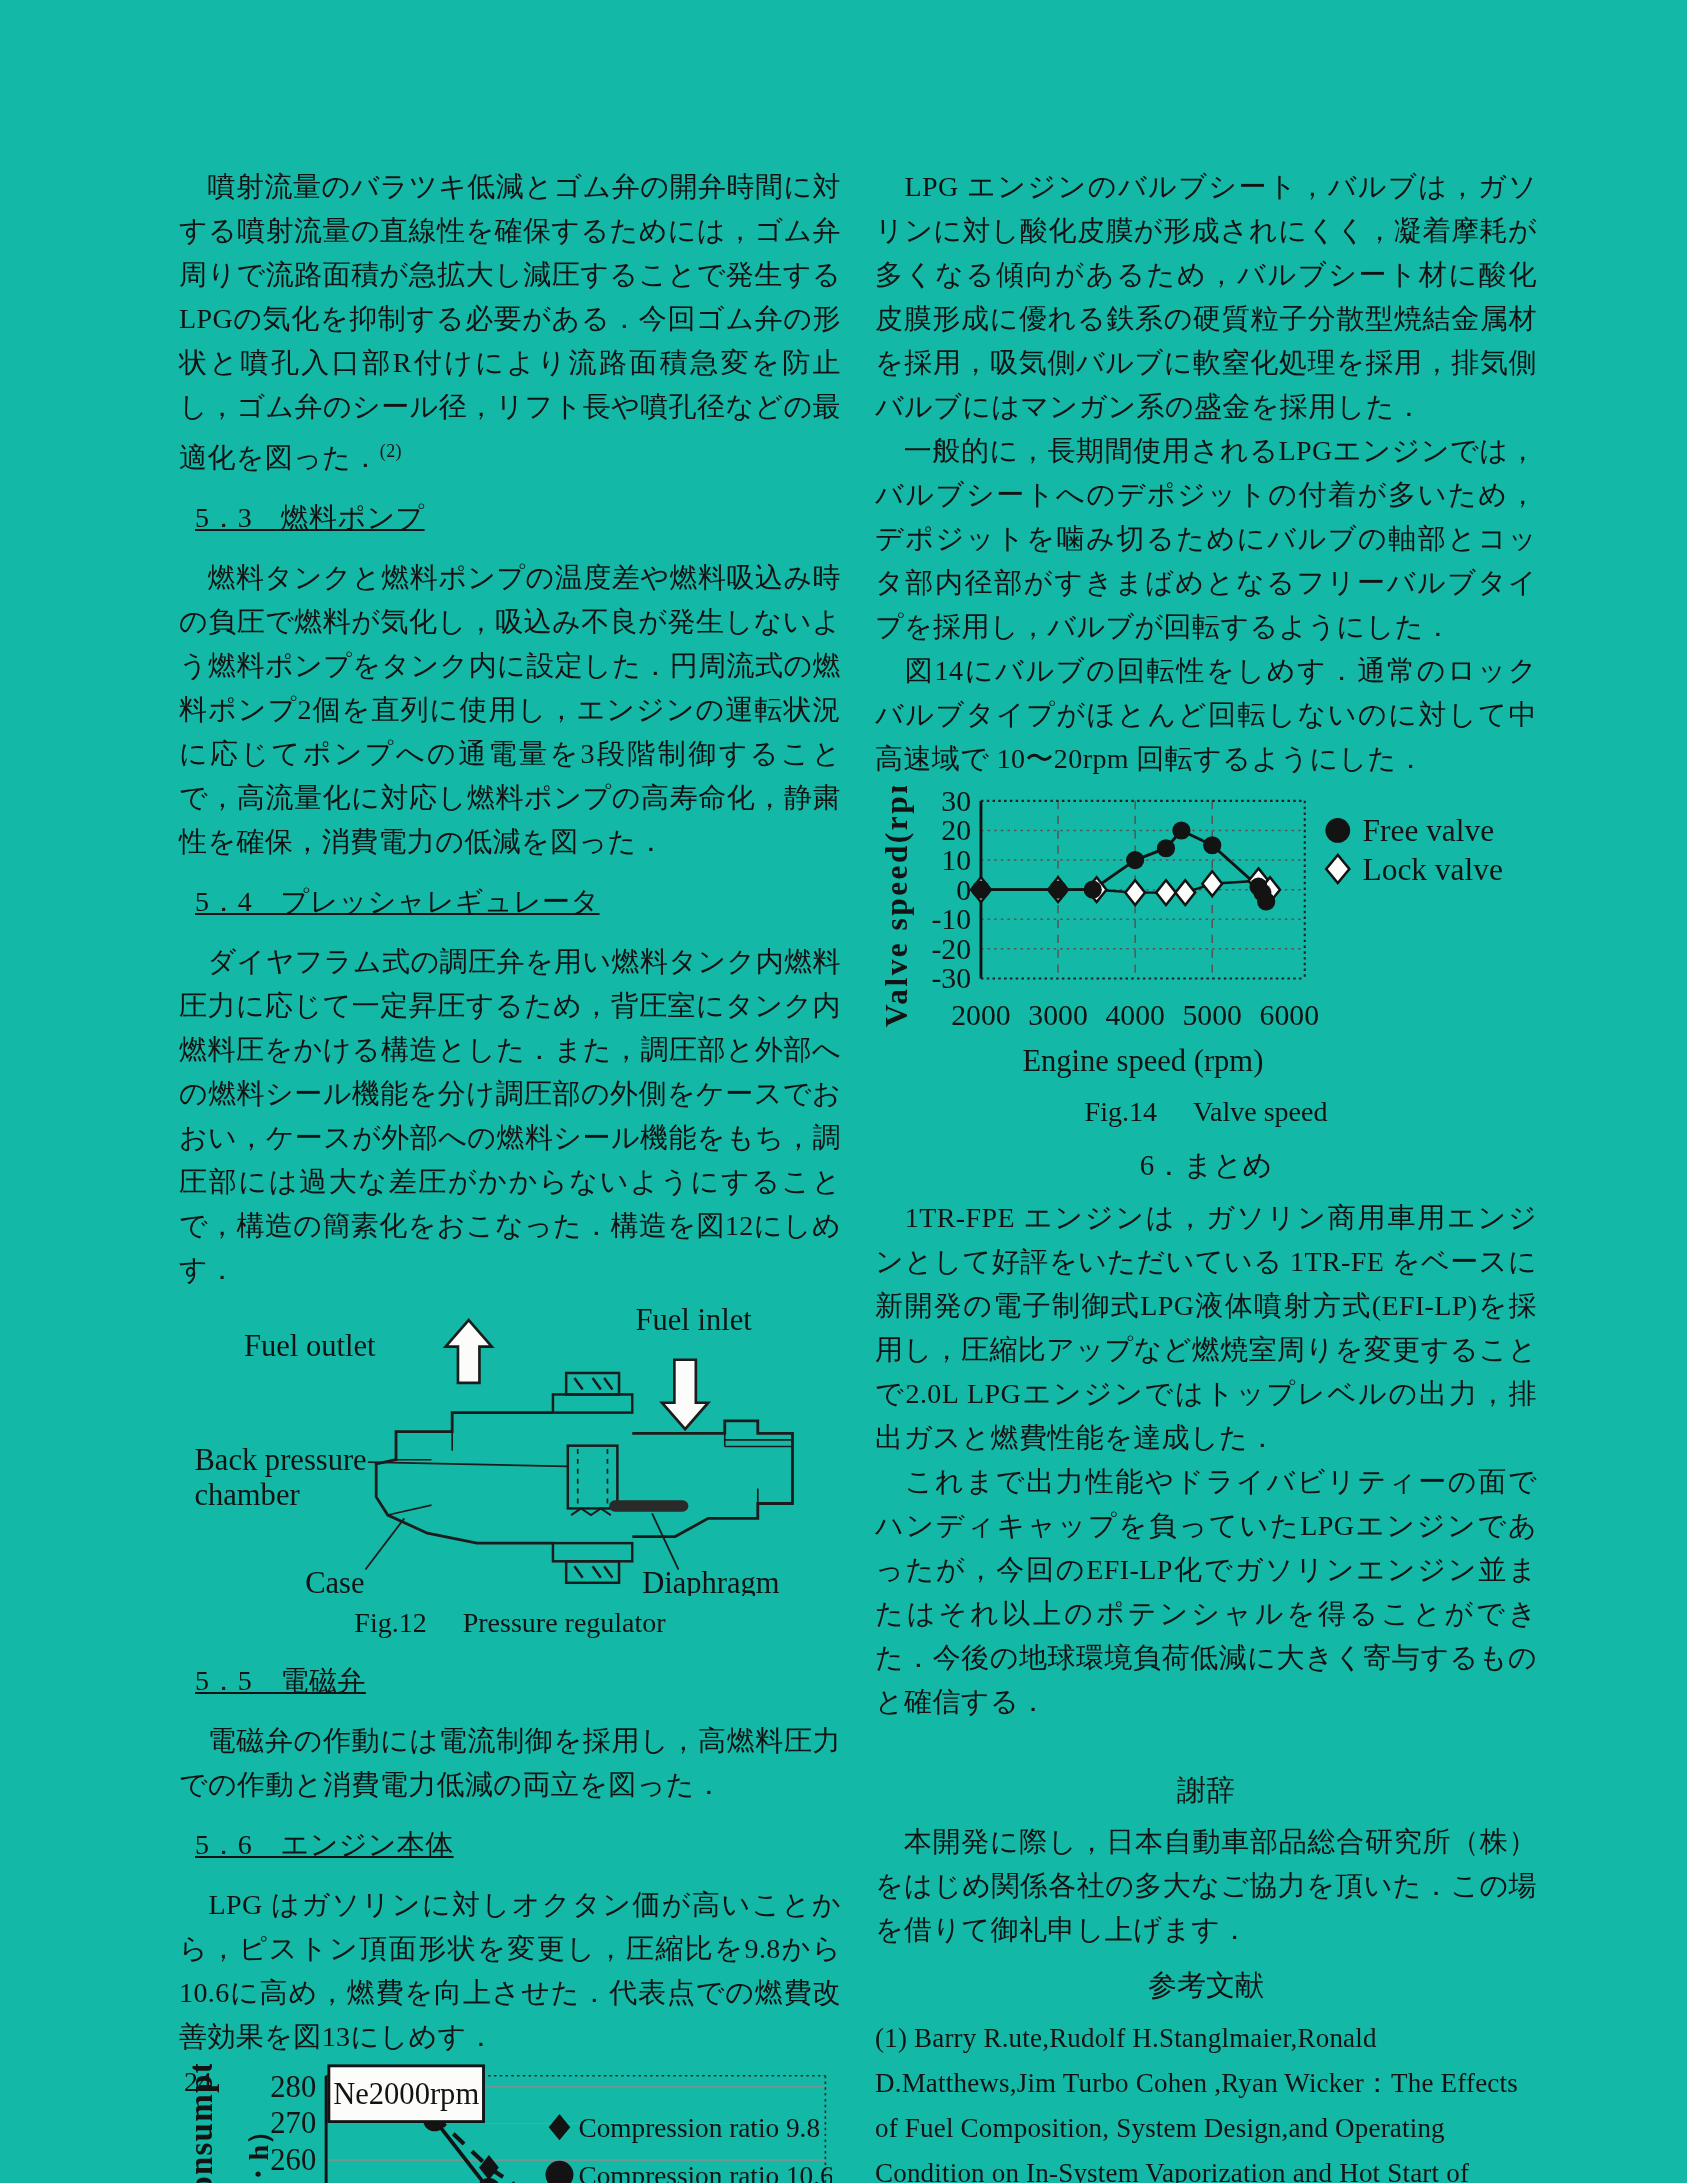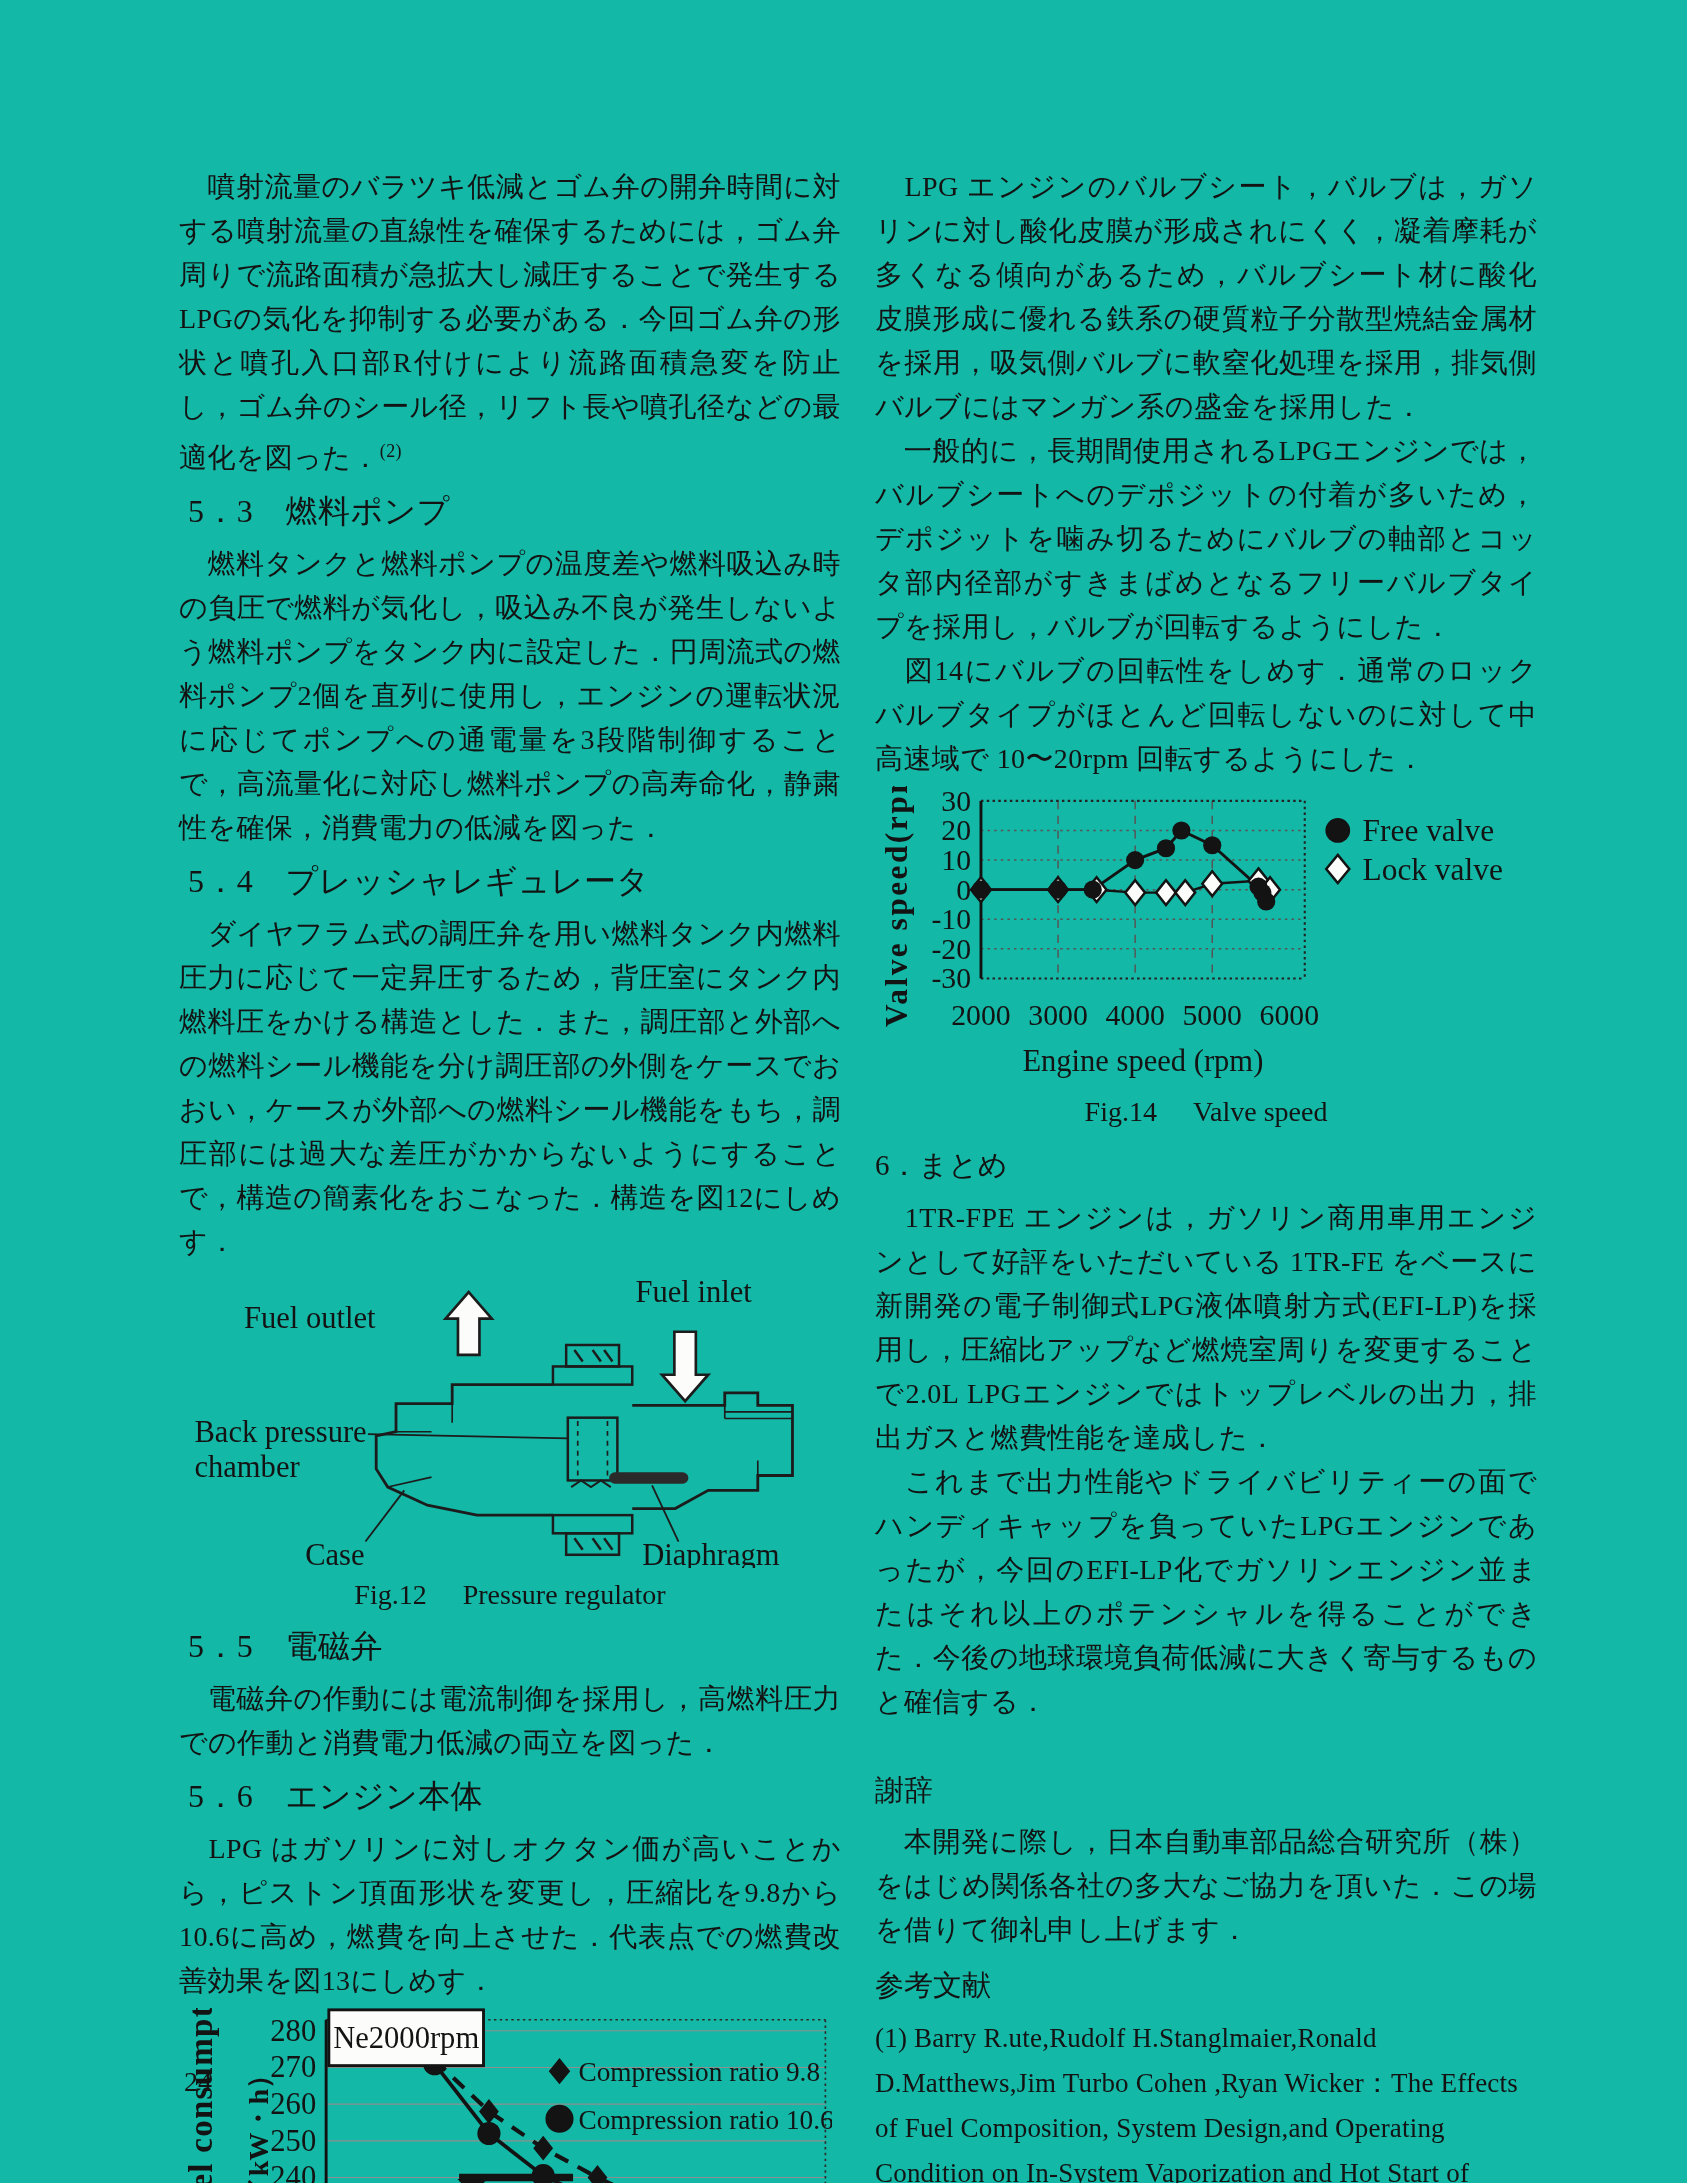--- a/index.html
+++ b/index.html
@@ -3,22 +3,22 @@
 <meta charset="utf-8">
 <style>
   html,body{margin:0;padding:0;background:#e8e8e8;}
   .page{position:relative;width:1687px;height:2183px;background:#14b8a6;
         font-family:"Liberation Serif","DejaVu Serif",serif;color:#131313;overflow:hidden;}
   .col{position:absolute;top:165px;width:662px;}
   .col-left{left:179px;}
   .col-right{left:875px;}
   p.body{margin:0;font-size:28px;line-height:44px;text-align:justify;letter-spacing:0.4px;}
   p.body sup{font-size:18px;}
-  .sec-head{margin:9px;font-size:32px;line-height:44px;letter-spacing:0.4px;}
-  .center-head{margin:11.6px 0 8.3px 0;font-size:29px;line-height:44px;text-align:left;}
+  .sec-head{margin:16px;font-size:28px;line-height:44px;letter-spacing:0.4px;text-decoration:underline;}
+  .center-head{margin:11.6px 0 8.3px 0;font-size:29px;line-height:44px;text-align:center;}
   .figure-block{margin:5px 0 3.3px 0;}
   .fig-caption{font-size:28px;line-height:41px;text-align:center;margin-top:1.7px;}
   .fig-caption .cap-text{margin-left:36px;margin-top:40px;}
   .ref{margin:0;font-size:27px;line-height:45px;text-align:left;letter-spacing:0.2px;}
   .page-number{position:absolute;left:184px;top:2066px;font-size:28px;}
   svg text{font-family:"Liberation Serif","DejaVu Serif",serif;fill:#131313;}
 </style>
 </head>
 <body>
 

